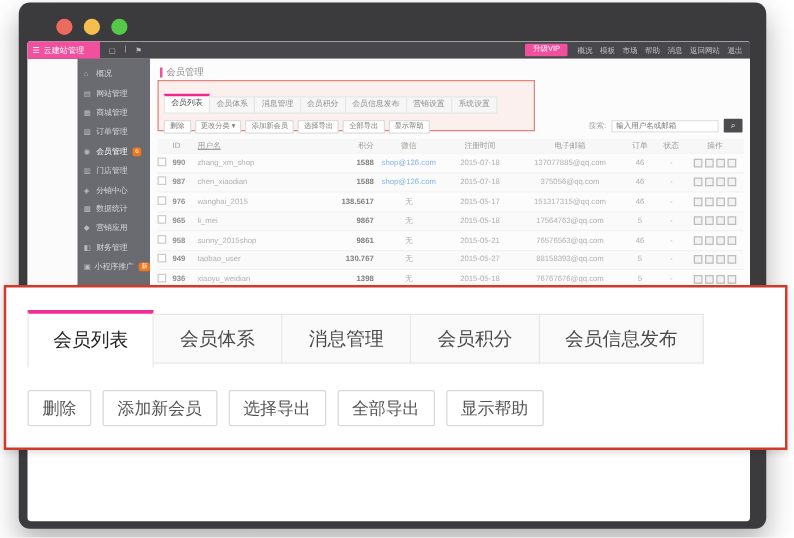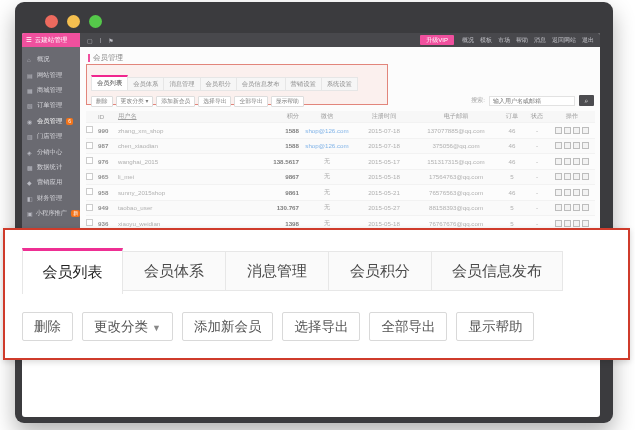--- a/index.html
+++ b/index.html
@@ -21,21 +21,21 @@
     overflow:hidden;filter:blur(.55px);}
   .app-header{position:absolute;left:0;top:0;right:0;height:14px;background:#48484c;
     display:flex;align-items:center;color:#c9c9ce;font-size:6.5px;}
   .logo{width:58px;height:14px;background:#f0509e;color:#fff;display:flex;align-items:center;
     gap:3px;padding:0 4px;box-sizing:border-box;font-size:6.5px;white-space:nowrap;}
   .hdr-ic{margin-left:7px;font-size:6px;color:#bdbdc4;}
   .upgrade{margin-left:auto;height:10px;line-height:10px;background:#f0509e;color:#fff;
     padding:0 6px;border-radius:1px;font-size:6px;}
   .hdr-items{display:flex;gap:6px;margin:0 6px 0 8px;white-space:nowrap;}
   .hdr-items span{font-size:6px;color:#c2c2c8;}
-  .app-body{position:absolute;left:0;top:14px;right:0;bottom:0;display:flex;}
+  .app-body{position:absolute;left:0;top:14px;right:0;bottom:0;display:flex;padding-left:40px;}
   .sidebar{width:58px;background:#6a6a71;padding-top:5px;box-sizing:border-box;}
   .side-item{height:15.4px;display:flex;align-items:center;gap:3px;padding:0 5px;
     color:#d6d6db;font-size:6.3px;white-space:nowrap;}
   .side-item .ic{font-size:6px;color:#b9bac2;width:7px;}
   .side-item.current{color:#ffffff;}
   .badge{background:#f2741b;color:#fff;font-size:5px;line-height:7px;height:7px;
     padding:0 2px;border-radius:2px;margin-left:1px;}
   .main{flex:1;position:relative;background:#fcfcfc;}
   .page-title{position:absolute;left:8px;top:6px;display:flex;align-items:center;gap:3px;
     font-size:7.5px;color:#8a8a8a;}
@@ -347,19 +347,18 @@
 <div class="overlay">
   <div class="ov-tabs">
       <span class="ov-tab active" style="width: 101px;">会员列表</span>
       <span class="ov-tab" style="width: 103px;">会员体系</span>
       <span class="ov-tab" style="width: 103px;">消息管理</span>
       <span class="ov-tab" style="width: 103px;">会员积分</span>
       <span class="ov-tab" style="width: 131px;">会员信息发布</span>
     </div>
   <div class="ov-btns">
       <span class="ov-btn">删除</span>
-      <span class="ov-btn">更改分类<span class="caret">▼</span></span>
       <span class="ov-btn">添加新会员</span>
       <span class="ov-btn">选择导出</span>
       <span class="ov-btn">全部导出</span>
       <span class="ov-btn">显示帮助</span>
     </div>
 </div>
 
 </body></html>

